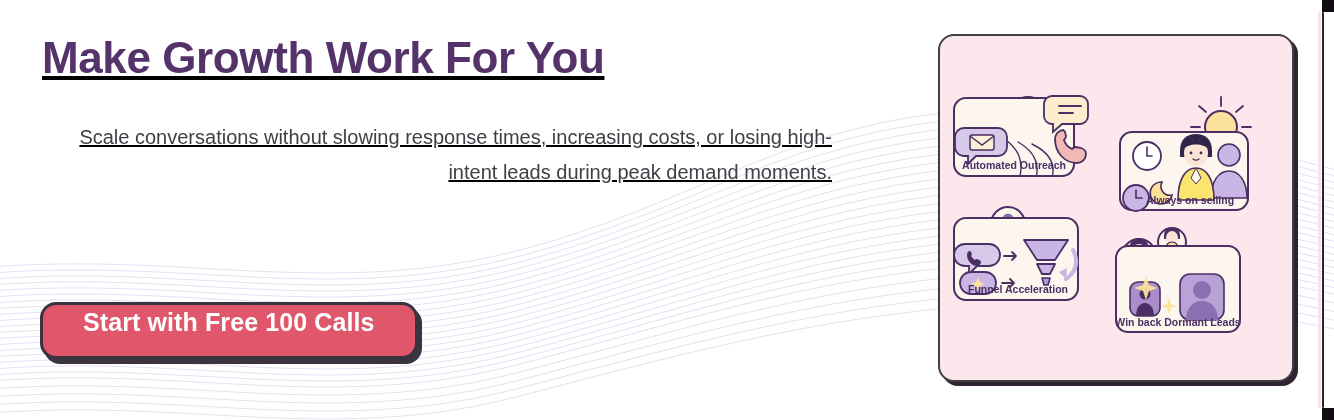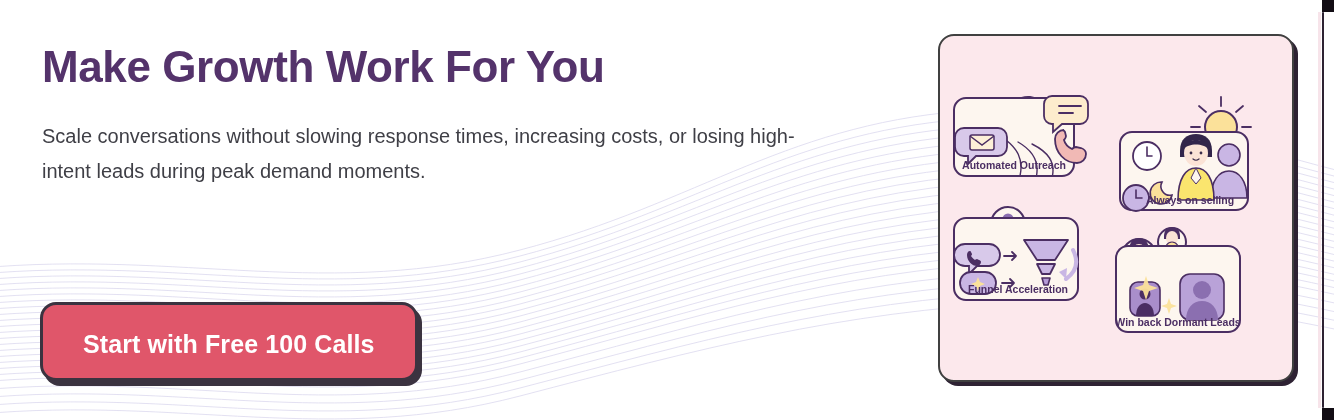--- a/index.html
+++ b/index.html
@@ -49,49 +49,51 @@
     bottom: 12px;
     right: 13px;
     width: 3px;
     background: #f7e4ea;
   }
 
   
   #text-col {
     position: absolute;
     left: 42px;
-    top: 40px;
+    top: 31px;
     width: 830px;
+    text-decoration: underline;
   }
   #headline {
     margin: 0;
     font-size: 44px;
     line-height: 54px;
     font-weight: 700;
     letter-spacing: -0.4px;
     color: #54336b;
   }
   #subheadline {
-    margin: 25px 0 0 0;
+    margin: 35px 0 0 0;
     font-size: 20px;
     line-height: 35px;
     font-weight: 400;
     color: #3f3f46;
     max-width: 790px;
+    text-align: right;
   }
 
   
   #cta-wrap {
     position: absolute;
     left: 40px;
     top: 302px;
   }
   #cta-button {
     display: inline-block;
-    padding: 27px 40px 21px 40px;
+    padding: 5px 40px 21px 40px;
     background: #e0566a;
     color: #ffffff;
     font-size: 25px;
     font-weight: 600;
     letter-spacing: 0.1px;
     border: 3px solid #3b3340;
     border-radius: 16px;
     box-shadow: 4px 5px 0 0 #3b3340;
     cursor: pointer;
     user-select: none;

